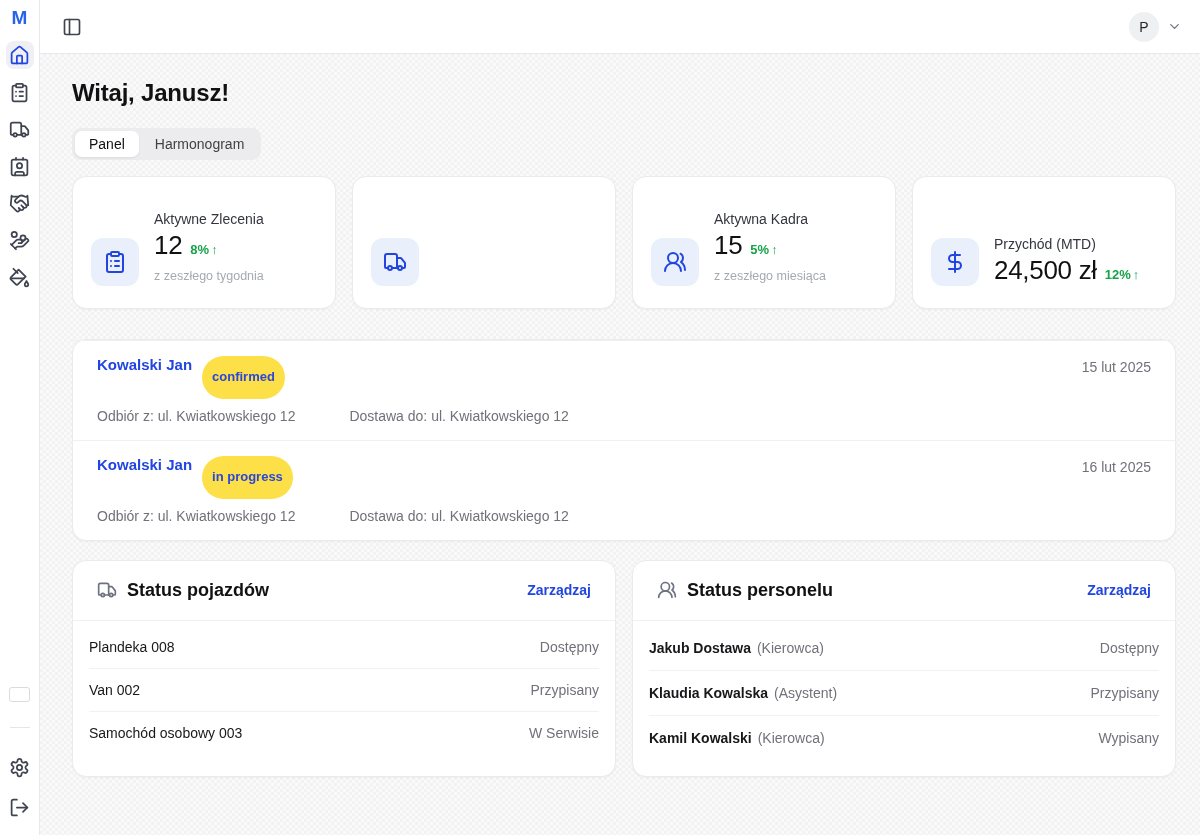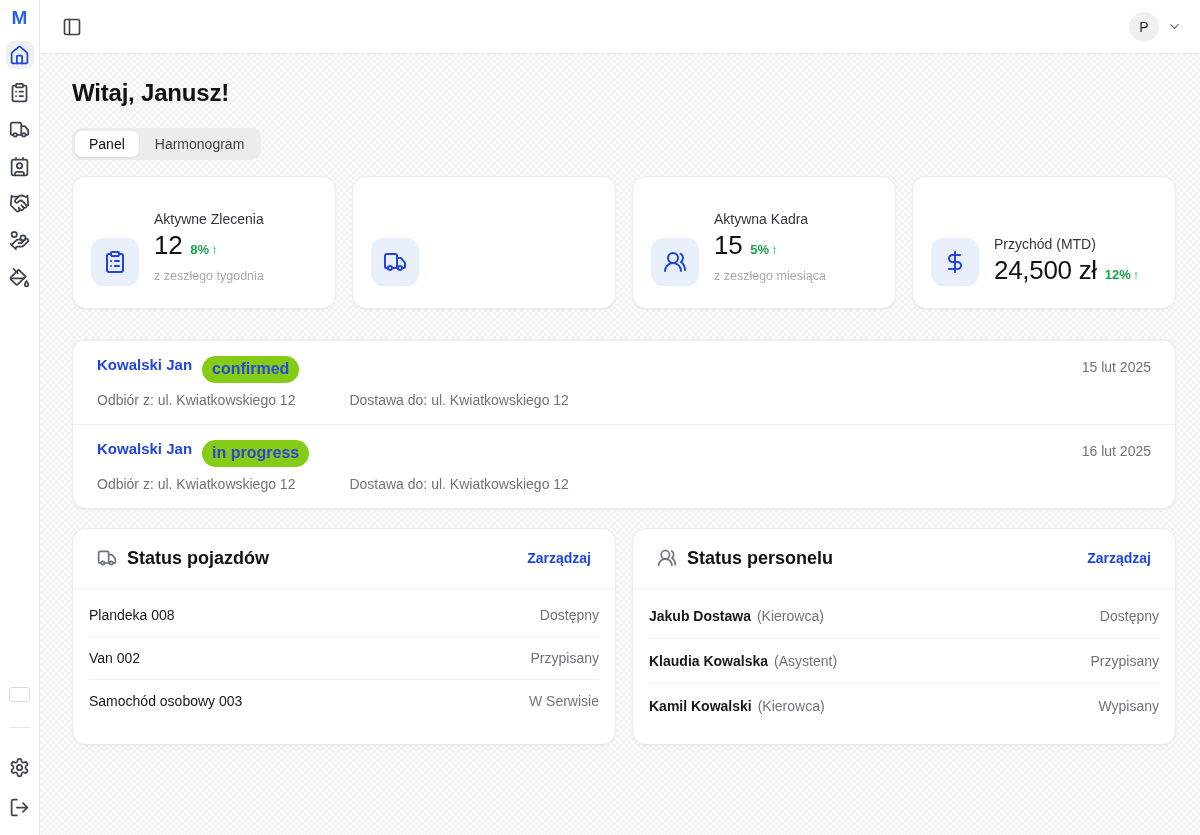--- a/index.html
+++ b/index.html
@@ -108,22 +108,22 @@
   }
   .section-title { font-size:17px; font-weight:600; color:#111113; }
   .link { font-size:14px; font-weight:600; color:#2145e0; text-decoration:none; cursor:pointer; }
   .order-row {
     display:flex; justify-content:space-between; align-items:flex-start;
     padding:15px 24px 16px; border-top:1px solid #f0f0f2; cursor:pointer;
   }
   .order-top { display:flex; align-items:flex-start; gap:10px; }
   .order-customer { font-size:15px; font-weight:600; color:#2145e0; text-decoration:none; cursor:pointer; }
   .badge {
-    background:#84cc16; color:#2b46d8; font-size:16px; font-weight:600;
-    padding:3px 10px; border-radius:999px; line-height:1.3;
+    background:#fde047; color:#2b46d8; font-size:13px; font-weight:600;
+    padding:13px 10px; border-radius:999px; line-height:1.3;
   }
   .order-addresses { display:flex; gap:54px; margin-top:9px; font-size:14px; color:#71717a; }
   .order-date { font-size:14px; color:#71717a; margin-top:3px; white-space:nowrap; }
 
   
   .bottom-grid { display:grid; grid-template-columns:1fr 1fr; gap:16px; margin-top:19px; }
   .status-header {
     display:flex; align-items:center; justify-content:space-between;
     padding:19px 24px; border-bottom:1px solid #f0f0f2;
   }

